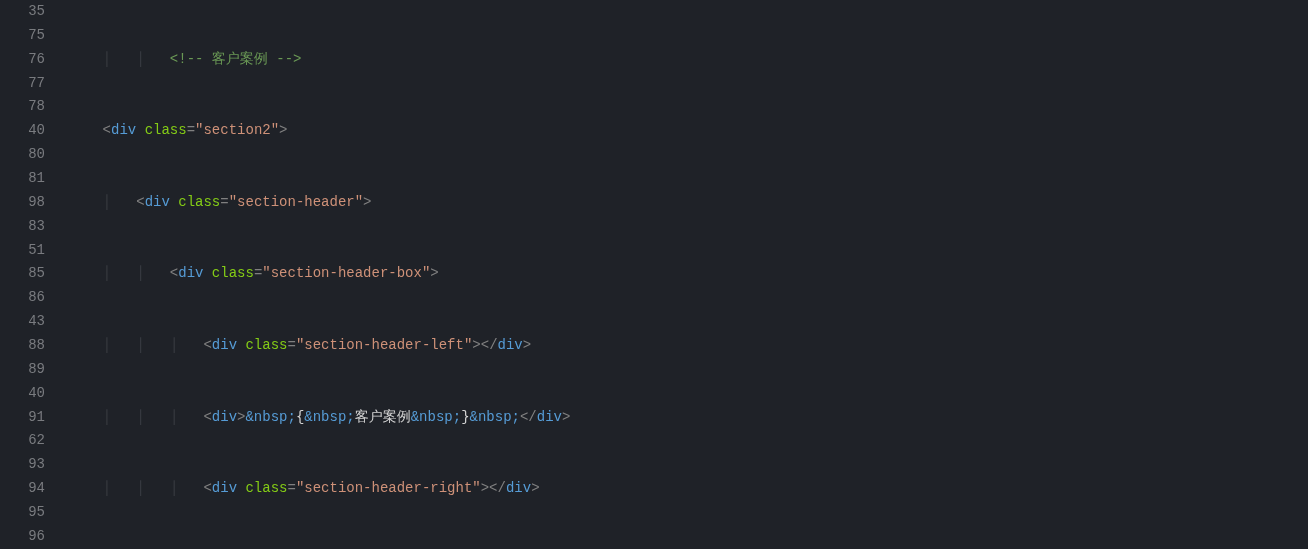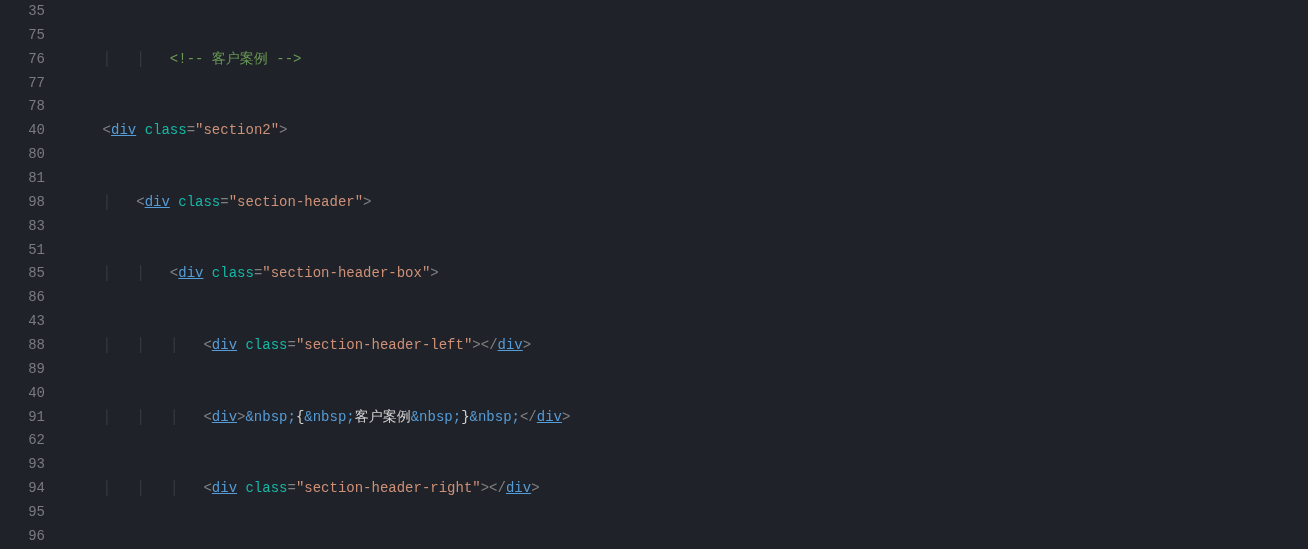--- a/index.html
+++ b/index.html
@@ -25,22 +25,22 @@
   .gutter .ln { height: 23.86px; }
   .code-area {
     flex: 1;
     position: relative;
     white-space: pre;
     padding-left: 4px;
   }
   .line { height: 23.86px; }
   .guide { color: #3b3e44; }
   .punct  { color: #808080; }
-  .tag    { color: #569cd6; text-decoration: underline; }
-  .attr   { color: #14b8a6; }
+  .tag    { color: #569cd6; }
+  .attr   { color: #84cc16; }
   .str    { color: #ce9178; }
   .comment{ color: #6a9955; }
   .txt    { color: #d4d4d4; }
   .entity { color: #569cd6; }
 </style>
 </head>
 <body>
 
 <div class="editor-root">
   <div class="gutter">

